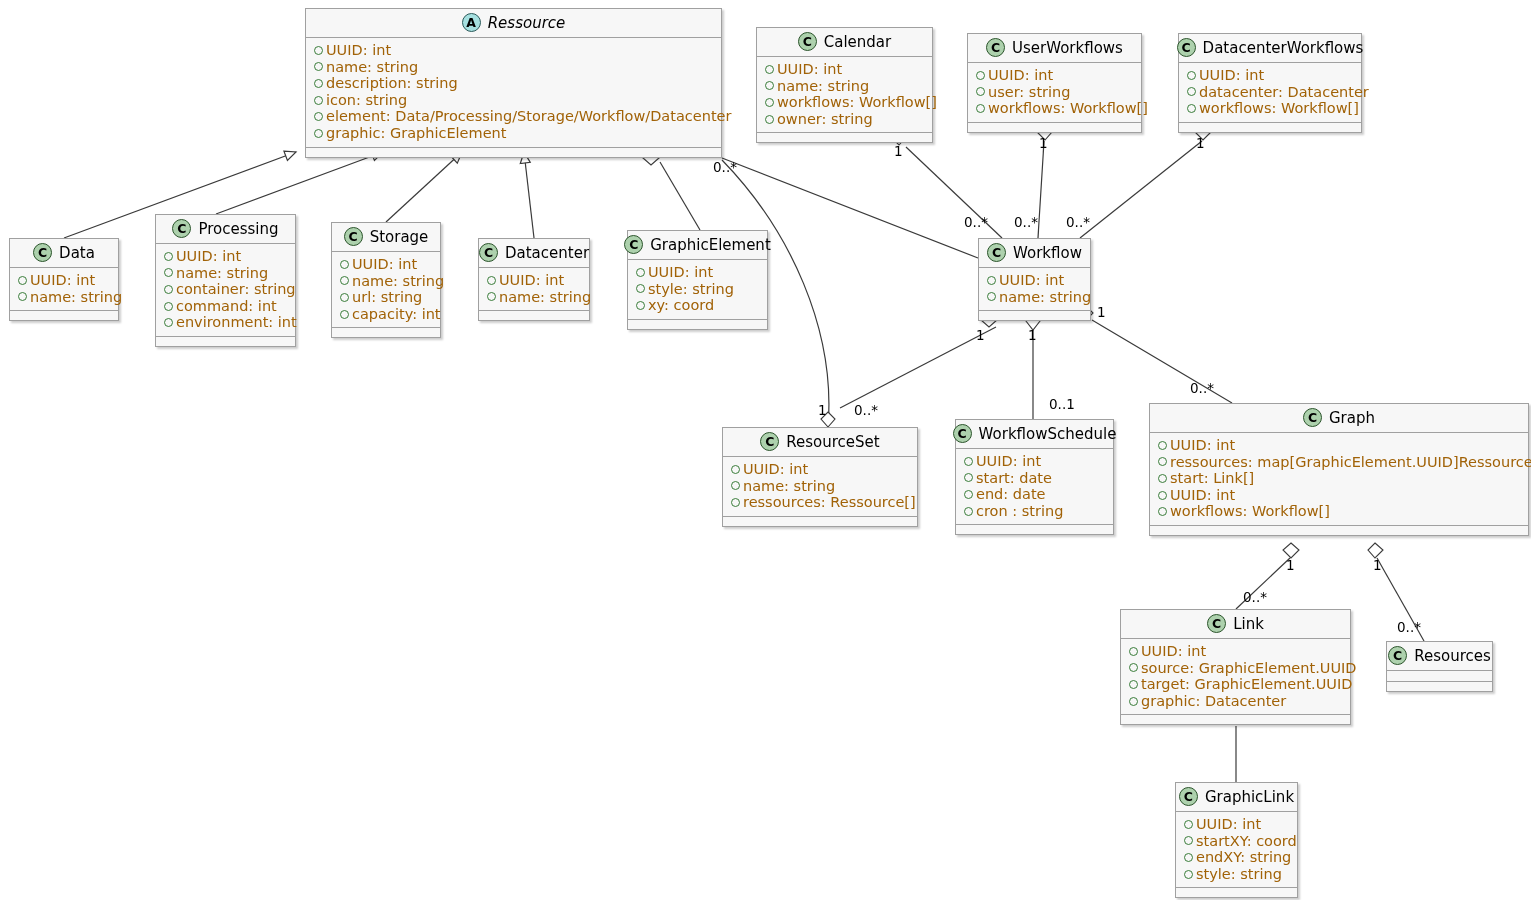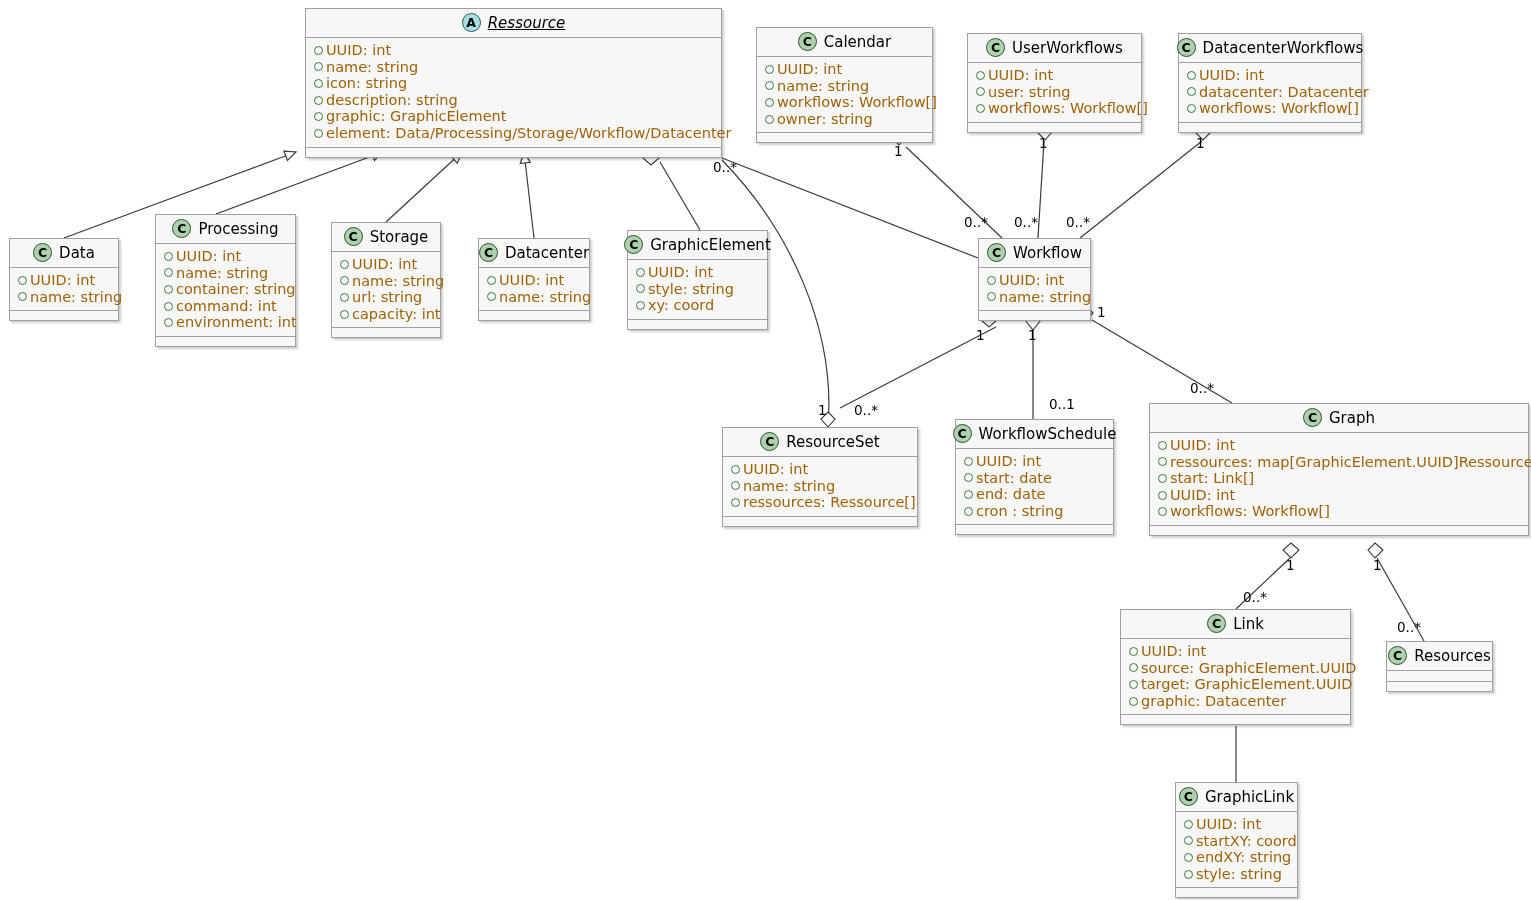--- a/index.html
+++ b/index.html
@@ -5,21 +5,21 @@
   html,body{margin:0;padding:0;background:#ffffff;}
   body{width:1531px;height:900px;position:relative;overflow:hidden;
        font-family:"DejaVu Sans","Liberation Sans",sans-serif;}
   #canvas{position:absolute;left:0;top:0;width:1531px;height:900px;}
   svg#edges{position:absolute;left:0;top:0;width:1531px;height:900px;pointer-events:none;}
 
   .uml{position:absolute;background:#f7f7f7;border:1px solid #a0a0a0;
        box-shadow:2px 2px 2px rgba(0,0,0,.20);box-sizing:border-box;}
   .uml .hdr{padding:4px 10px 5px 10px;text-align:center;font-size:15px;color:#000;
             display:flex;align-items:center;justify-content:center;gap:7px;white-space:nowrap;}
-  .uml .hdr.abstract .tname{font-style:italic;text-decoration:underline;}
+  .uml .hdr.abstract .tname{font-style:italic;}
   .uml .sep{height:1px;background:#a0a0a0;}
   .uml .attrs{padding:4px 8px 5px 8px;background:#f7f7f7;}
   .uml .attrs .row{font-size:14.5px;color:#a16207;line-height:16.6px;white-space:nowrap;
                    display:flex;align-items:center;gap:3px;}
   .uml .foot{height:9px;background:#f7f7f7;}
 
   .vis{width:9px;height:9px;border-radius:50%;border:1.3px solid #3a7d3a;background:transparent;
        flex:0 0 auto;box-sizing:border-box;}
 
   .badge{width:19px;height:19px;border-radius:50%;flex:0 0 auto;
@@ -95,33 +95,33 @@
         <div class="row">
           <span class="vis"></span>
           <span>UUID: int</span>
         </div>
         <div class="row">
           <span class="vis"></span>
           <span>name: string</span>
         </div>
         <div class="row">
           <span class="vis"></span>
+          <span>description: string</span>
+        </div>
+        <div class="row">
+          <span class="vis"></span>
           <span>icon: string</span>
         </div>
         <div class="row">
           <span class="vis"></span>
-          <span>description: string</span>
+          <span>element: Data/Processing/Storage/Workflow/Datacenter</span>
         </div>
         <div class="row">
           <span class="vis"></span>
           <span>graphic: GraphicElement</span>
-        </div>
-        <div class="row">
-          <span class="vis"></span>
-          <span>element: Data/Processing/Storage/Workflow/Datacenter</span>
         </div>
       </div>
       <div class="sep"></div>
       <div class="foot"></div>
     </div>
     <div class="uml" style="left: 756px; top: 27px; width: 177px;">
       <div class="hdr">
         <span class="badge c">C</span>
         <span class="tname">Calendar</span>
       </div>

